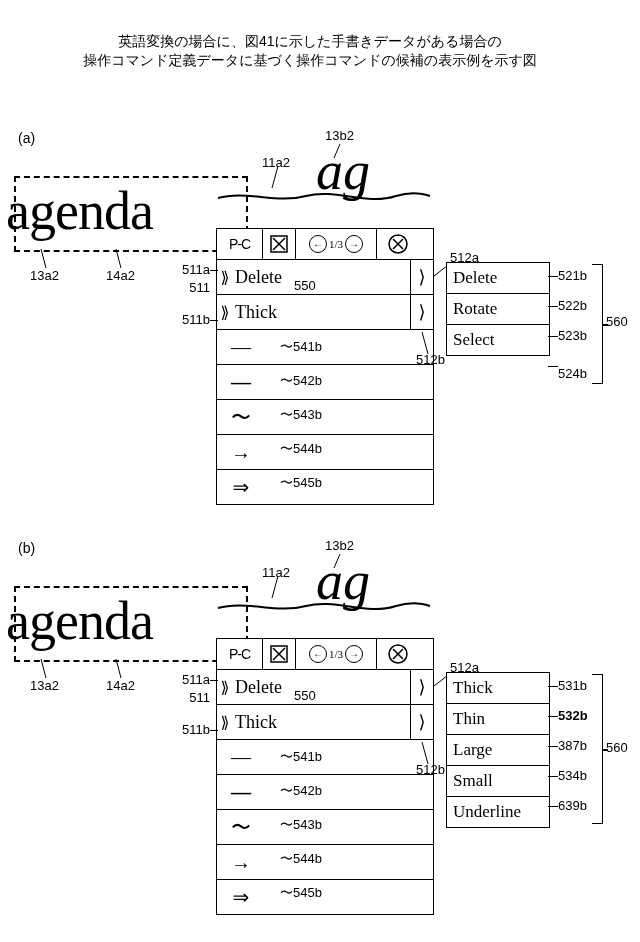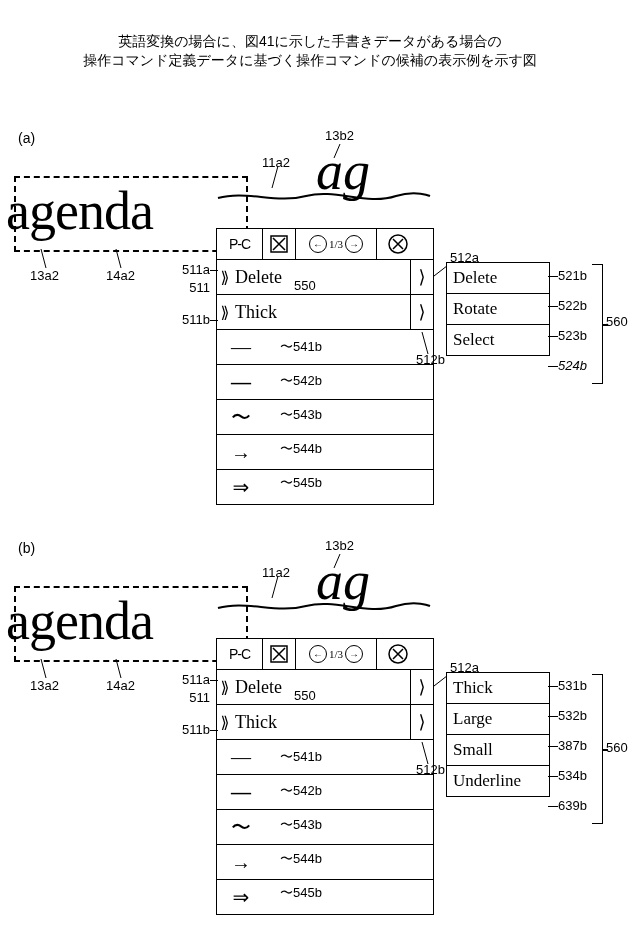--- a/index.html
+++ b/index.html
@@ -288,21 +288,21 @@
     <div class="ref" style="left:280px; top:354px;">〜<span>545b</span></div>
 
     <div class="slist" style="left:446px; top:142px;">
       <div class="srow">Delete</div>
       <div class="srow">Rotate</div>
       <div class="srow">Select</div>
     </div>
     <div class="ref" style="left:558px; top:148px;">521b</div>
     <div class="ref" style="left:558px; top:178px;">522b</div>
     <div class="ref" style="left:558px; top:208px;">523b</div>
-    <div class="ref" style="left:558px; top:238px;font-style:italic;">524b</div>
+    <div class="ref" style="left:558px; top:246px;">524b</div>
     <div class="lead" style="left:548px;top:156px;width:10px"></div>
     <div class="lead" style="left:548px;top:186px;width:10px"></div>
     <div class="lead" style="left:548px;top:216px;width:10px"></div>
     <div class="lead" style="left:548px;top:246px;width:10px"></div>
 
     <div class="brace-v" style="left:592px; top:144px; height:118px;"></div>
     <div class="ref" style="left:606px; top:194px;">560</div>
   </div>
 
   <div class="panel panel-b">
@@ -402,26 +402,27 @@
       </svg>
 
     <div class="ref" style="left:280px; top:218px;">〜<span>541b</span></div>
     <div class="ref" style="left:280px; top:252px;">〜<span>542b</span></div>
     <div class="ref" style="left:280px; top:286px;">〜<span>543b</span></div>
     <div class="ref" style="left:280px; top:320px;">〜<span>544b</span></div>
     <div class="ref" style="left:280px; top:354px;">〜<span>545b</span></div>
 
     <div class="slist" style="left:446px; top:142px;">
       <div class="srow">Thick</div>
+      <div class="srow">Thin</div>
       <div class="srow">Large</div>
       <div class="srow">Small</div>
       <div class="srow">Underline</div>
     </div>
     <div class="ref" style="left:558px; top:148px;">531b</div>
-    <div class="ref" style="left:558px; top:178px;">532b</div>
+    <div class="ref" style="left:558px; top:178px;font-weight:bold;">532b</div>
     <div class="ref" style="left:558px; top:208px;">387b</div>
     <div class="ref" style="left:558px; top:238px;">534b</div>
     <div class="ref" style="left:558px; top:268px;">639b</div>
     <div class="lead" style="left:548px;top:156px;width:10px"></div>
     <div class="lead" style="left:548px;top:186px;width:10px"></div>
     <div class="lead" style="left:548px;top:216px;width:10px"></div>
     <div class="lead" style="left:548px;top:246px;width:10px"></div>
     <div class="lead" style="left:548px;top:276px;width:10px"></div>
 
     <div class="brace-v" style="left:592px; top:144px; height:148px;"></div>

